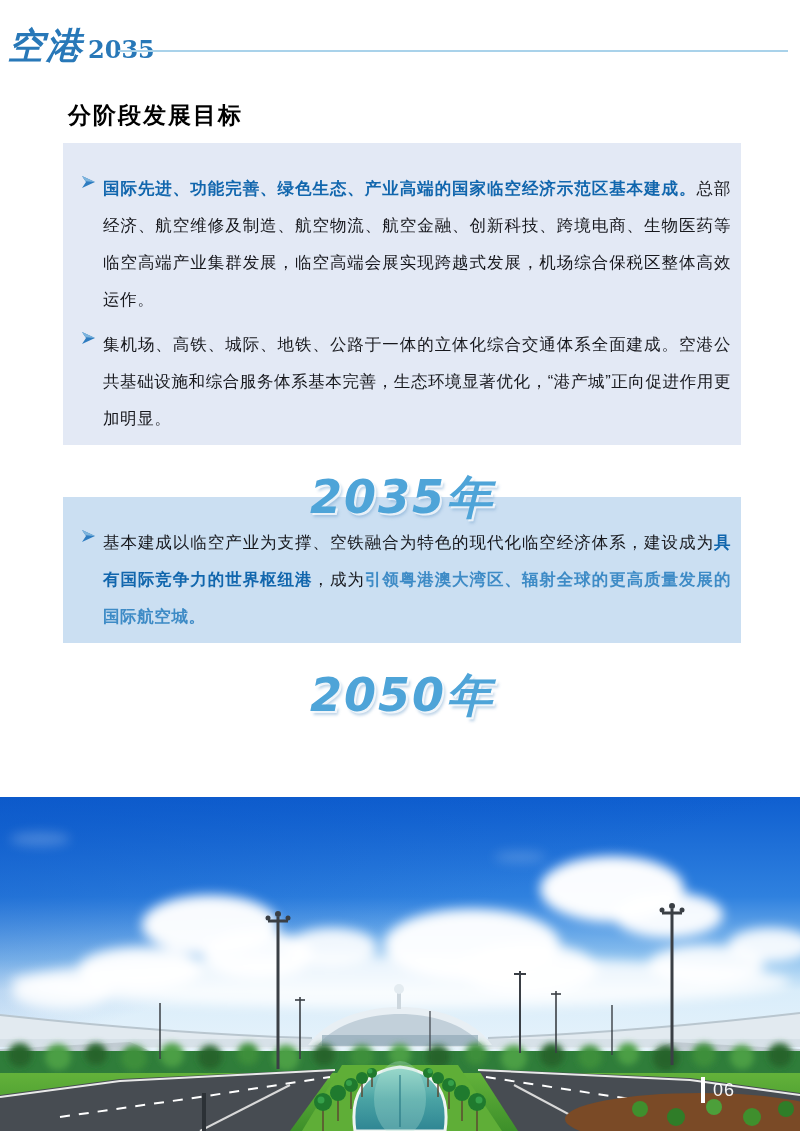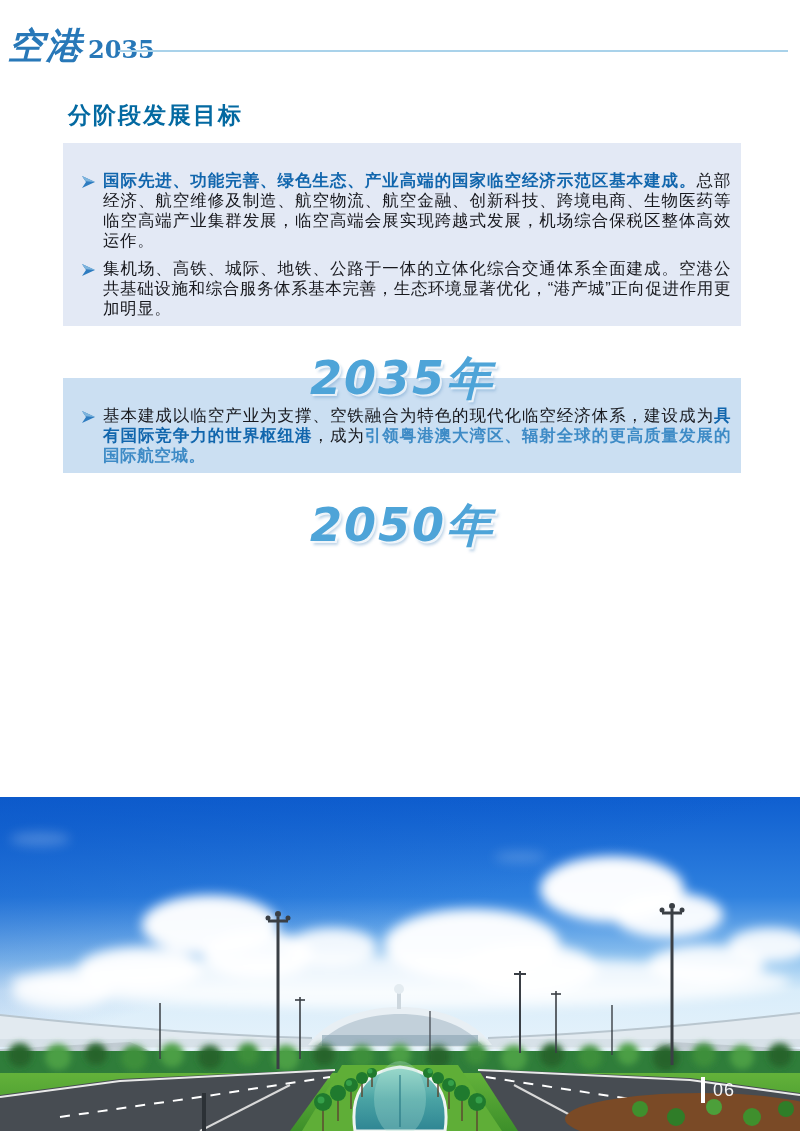--- a/index.html
+++ b/index.html
@@ -15,39 +15,39 @@
     font-size:36px;color:#2878b8;letter-spacing:2px;
   }
   .logo-num{
     font-family:"DejaVu Serif", serif;font-weight:900;
     font-size:24px;color:#2878b8;margin-left:4px;
   }
   .header-rule{position:absolute;left:118px;right:12px;top:50px;height:2px;background:#a9d2ea;}
   
   .section-title{
     margin:38px 0 0 68px;font-size:23px;line-height:30px;font-weight:bold;
-    color:#0369a1;letter-spacing:2px;
+    color:#000000;letter-spacing:2px;
   }
   
   #milestones{margin-left:63px;width:678px;}
   .milestone{margin-top:26px;}
   .milestone:first-child{margin-top:13px;}
   .year{
     position:relative;z-index:2;text-align:center;
     font-family:"DejaVu Sans", sans-serif;font-style:italic;font-weight:800;
     font-size:46px;line-height:52px;color:#4ea4d8;letter-spacing:2px;
     margin-bottom:-26px;
     text-shadow:2px 2px 0 rgba(255,255,255,.75), 3px 4px 3px rgba(110,160,205,.45);
   }
   .panel{position:relative;z-index:1;padding:27px 10px 8px 10px;}
   .bullet{display:flex;align-items:flex-start;margin-top:8px;}
   .bullet:first-child{margin-top:0;}
   .arrow{flex:0 0 30px;padding-top:5px;padding-left:8px;box-sizing:border-box;}
   .bullet-text{
-    flex:1;margin:0;font-size:16.5px;line-height:20px;color:#17181d;
+    flex:1;margin:0;font-size:16.5px;line-height:37px;color:#17181d;
     letter-spacing:.6px;text-align:justify;
   }
   .seg-bold-blue{color:#1166ad;font-weight:bold;}
   .seg-bold-lightblue{color:#3e8bc6;font-weight:bold;}
   
   .photo{position:absolute;left:0;top:797px;width:800px;height:334px;}
   .photo svg{display:block;width:800px;height:334px;}
   .page-num{
     position:absolute;left:701px;top:1077px;display:flex;align-items:center;
     color:#ffffff;

